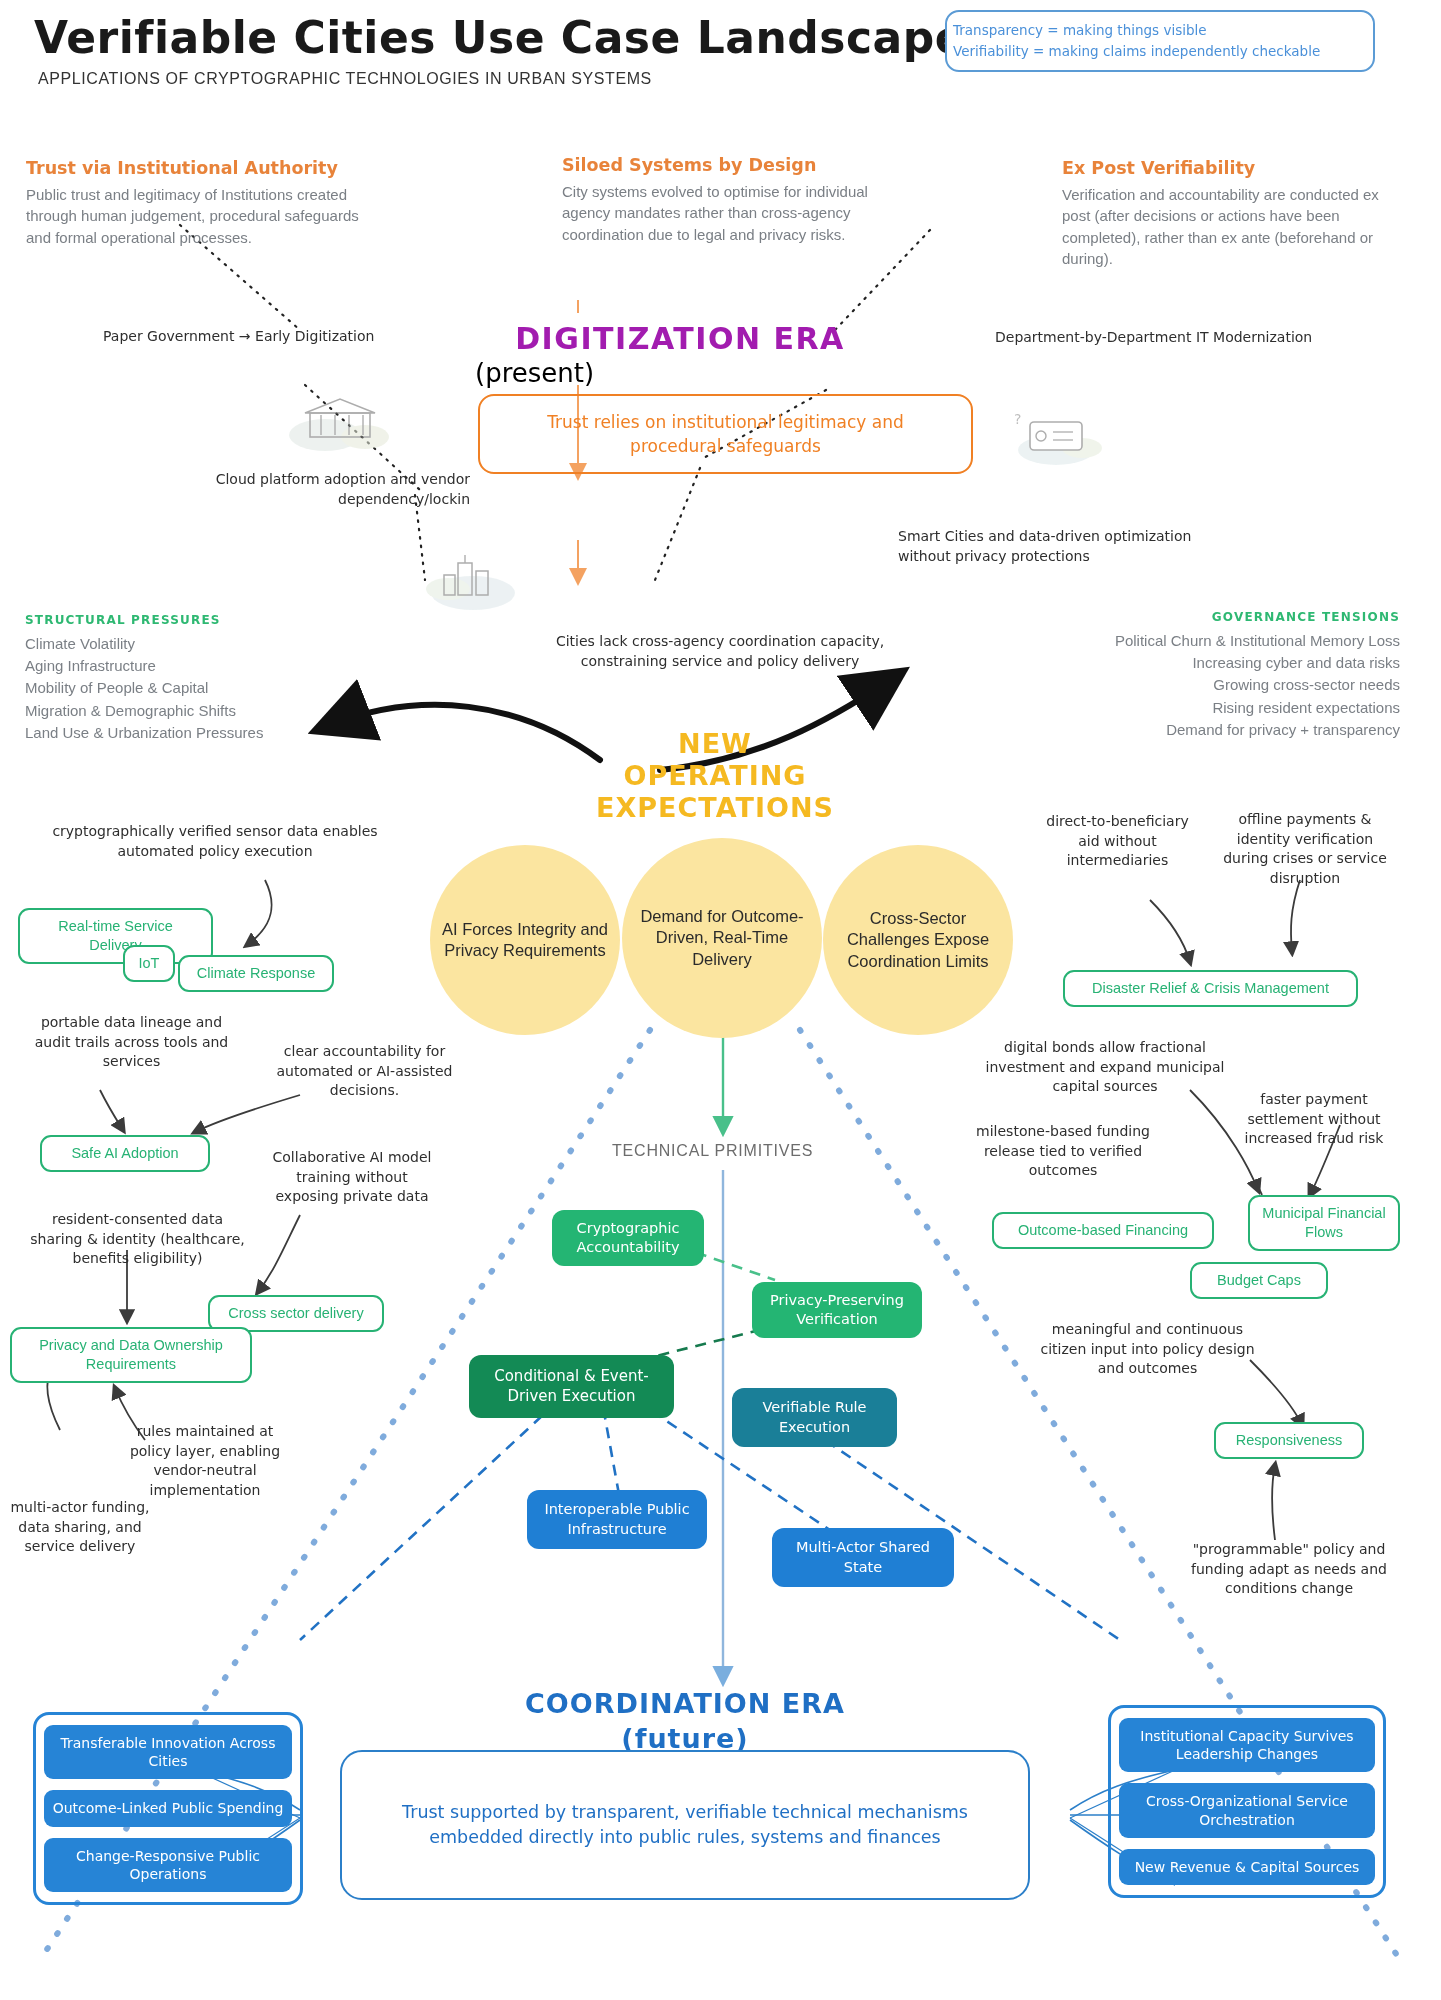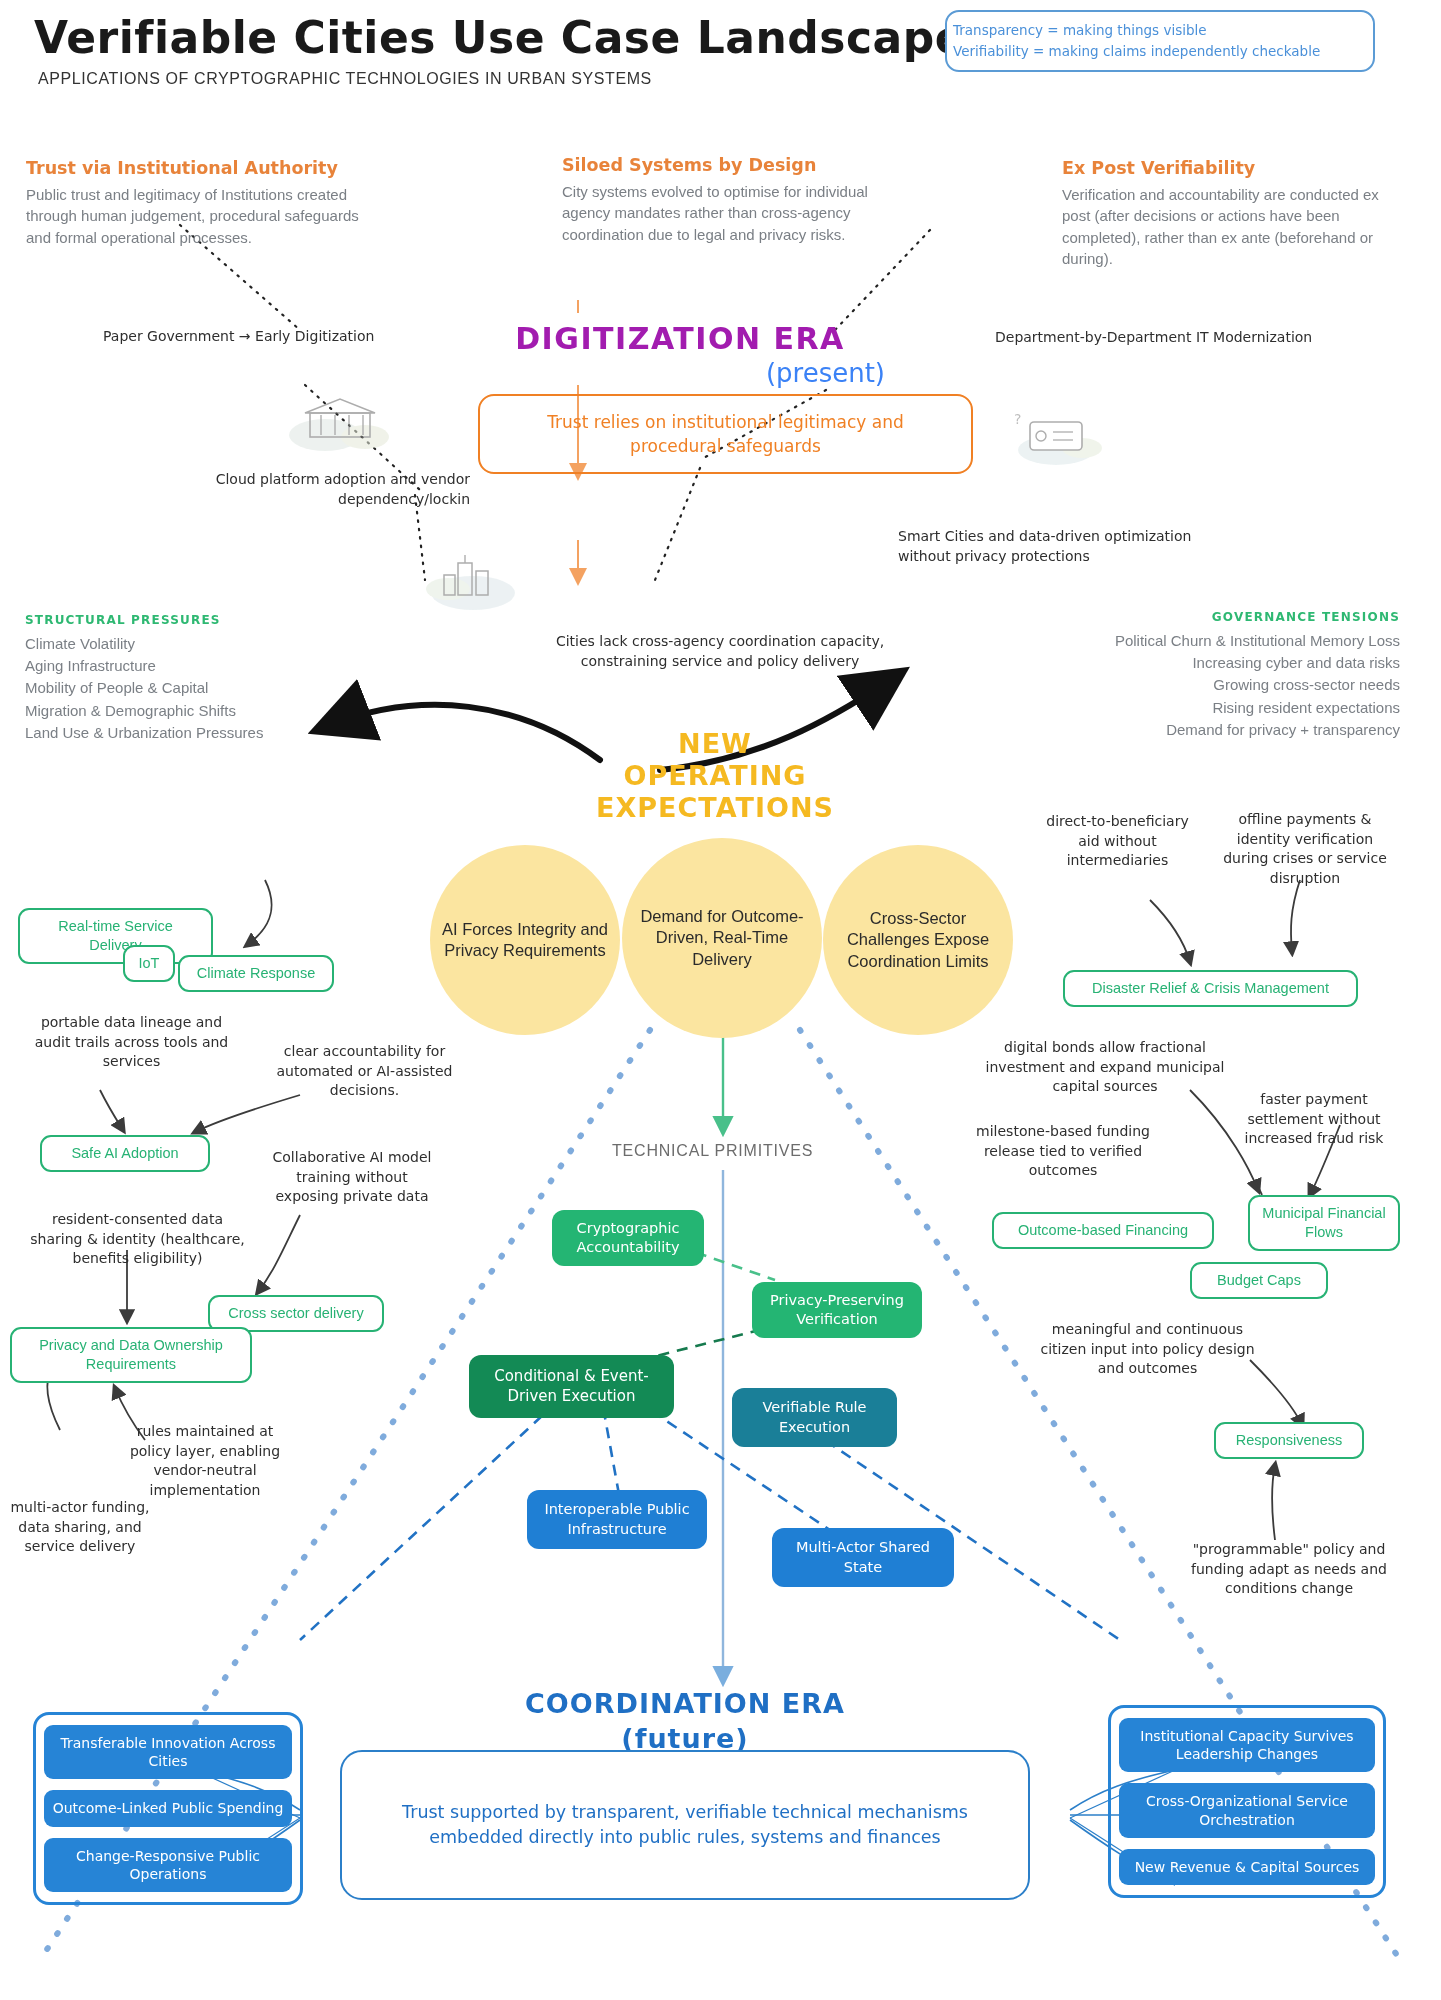--- a/index.html
+++ b/index.html
@@ -30,21 +30,21 @@
   }
 
   .sec-head { font-size: 17.5px; font-weight: 600; color: #e8833a; margin-bottom: 6px; }
   .sec-body { font-size: 15px; color: #7a7f85; line-height: 1.42;
               font-family: "Liberation Sans", sans-serif; }
 
   .era-title-orange {
     font-size: 30px; color: #a21caf; font-weight: 700; letter-spacing: 1.5px;
     text-align: center; line-height: 1.25;
   }
-  .era-sub-orange { font-size: 26px; color: #3b82f6; text-align: right; }
+  .era-sub-orange { font-size: 26px; color: #000000; text-align: left; }
   .era-box-orange {
     border: 2px solid #f08024; border-radius: 16px; padding: 14px 20px;
     color: #f08024; font-size: 17px; text-align: center; line-height: 1.42;
   }
 
   .note { font-size: 14px; color: #2e2e2e; line-height: 1.4; }
   .note-c { text-align: center; }
   .note-r { text-align: right; }
 
   .grp-head-green { font-size: 12px; color: #2eb872; font-weight: 700; letter-spacing: 1.2px; }
@@ -280,20 +280,21 @@
 
   <div class="abs tp-label" style="left:612px; top:1142px;">TECHNICAL PRIMITIVES</div>
 
   <div class="abs fill-green-l hand" style="left:552px; top:1210px; width:152px;">Cryptographic Accountability</div>
   <div class="abs fill-green-l hand" style="left:752px; top:1282px; width:170px;">Privacy-Preserving Verification</div>
   <div class="abs fill-green-d hand" style="left:469px; top:1355px; width:205px;">Conditional &amp; Event-Driven Execution</div>
   <div class="abs fill-teal hand" style="left:732px; top:1388px; width:165px;">Verifiable Rule Execution</div>
   <div class="abs fill-blue hand" style="left:527px; top:1490px; width:180px;">Interoperable Public Infrastructure</div>
   <div class="abs fill-blue hand" style="left:772px; top:1528px; width:182px;">Multi-Actor Shared State</div>
 
+  <div class="abs note hand note-c" style="left:50px; top:822px; width:330px;">cryptographically verified sensor data enables automated policy execution</div>
   <div class="abs pill-green hand" style="left:18px; top:908px; width:195px;">Real-time Service Delivery</div>
   <div class="abs pill-green hand" style="left:123px; top:945px; width:52px;">IoT</div>
   <div class="abs pill-green hand" style="left:178px; top:955px; width:156px;">Climate Response</div>
 
   <div class="abs note hand note-c" style="left:24px; top:1013px; width:215px;">portable data lineage and audit trails across tools and services</div>
   <div class="abs note hand note-c" style="left:262px; top:1042px; width:205px;">clear accountability for automated or AI-assisted decisions.</div>
   <div class="abs pill-green hand" style="left:40px; top:1135px; width:170px;">Safe AI Adoption</div>
   <div class="abs note hand note-c" style="left:272px; top:1148px; width:160px;">Collaborative AI model training without exposing private data</div>
   <div class="abs note hand note-c" style="left:30px; top:1210px; width:215px;">resident-consented data sharing &amp; identity (healthcare, benefits eligibility)</div>
   <div class="abs pill-green hand" style="left:208px; top:1295px; width:176px;">Cross sector delivery</div>

